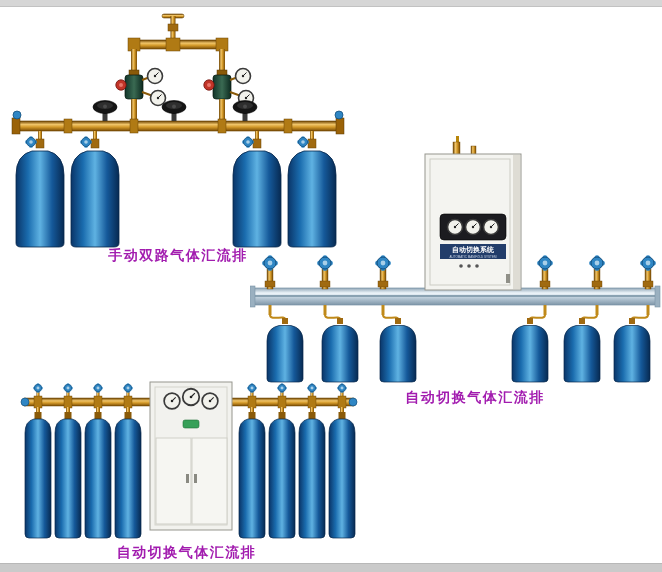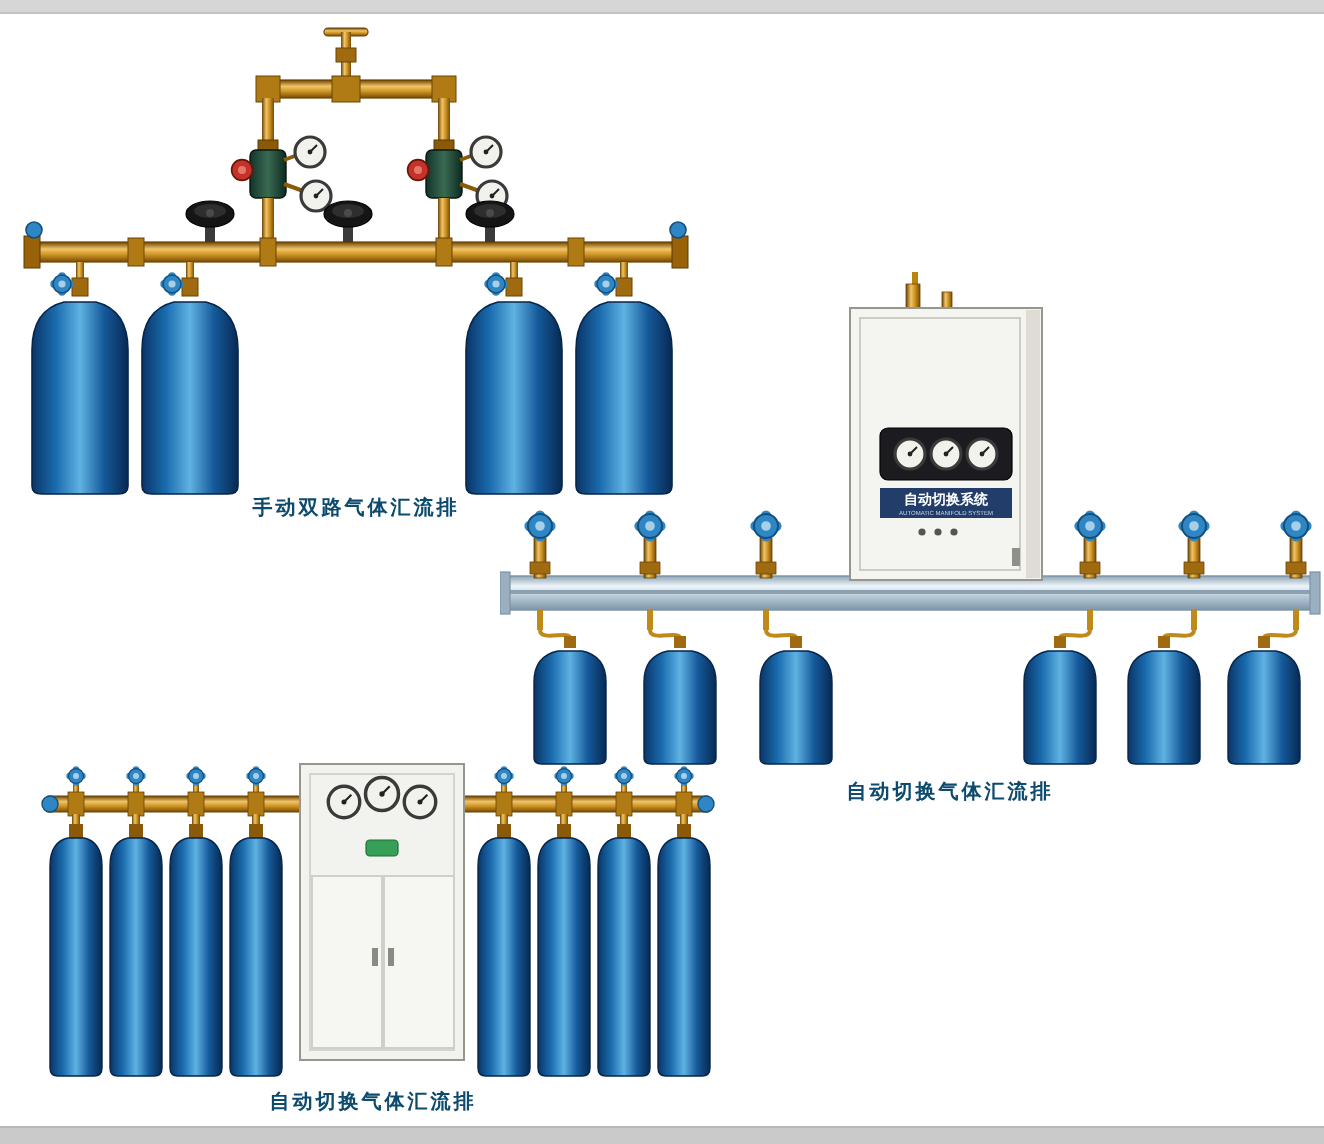--- a/index.html
+++ b/index.html
@@ -4,22 +4,22 @@
 <style>
   html,body{margin:0;padding:0;background:#888;}
   #canvas{
     position:relative;width:662px;height:572px;background:#ffffff;
     overflow:hidden;font-family:"Liberation Sans",sans-serif;
   }
   .strip{position:absolute;left:0;width:662px;}
   #top-strip{top:0;height:6px;background:#d6d6d6;border-bottom:1px solid #c2c2c2;}
   #bottom-strip{bottom:0;height:8px;background:#cacaca;border-top:1px solid #b8b8b8;}
   .caption{
-    position:absolute;text-align:center;font-size:10px;font-weight:bold;
-    color:#0c4a6e;letter-spacing:1.5px;white-space:nowrap;
+    position:absolute;text-align:center;font-size:14px;font-weight:bold;
+    color:#a21caf;letter-spacing:1.5px;white-space:nowrap;
   }
   #cap1{left:8px;top:247px;width:340px;}
   #cap2{left:330px;top:389px;width:290px;}
   #cap3{left:14px;top:544px;width:345px;}
   .art{position:absolute;}
   svg text{font-family:"Liberation Sans",sans-serif;}
 </style>
 </head>
 <body>
 

